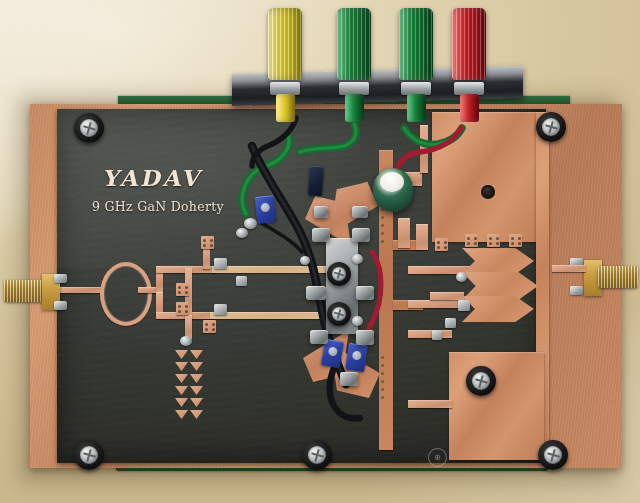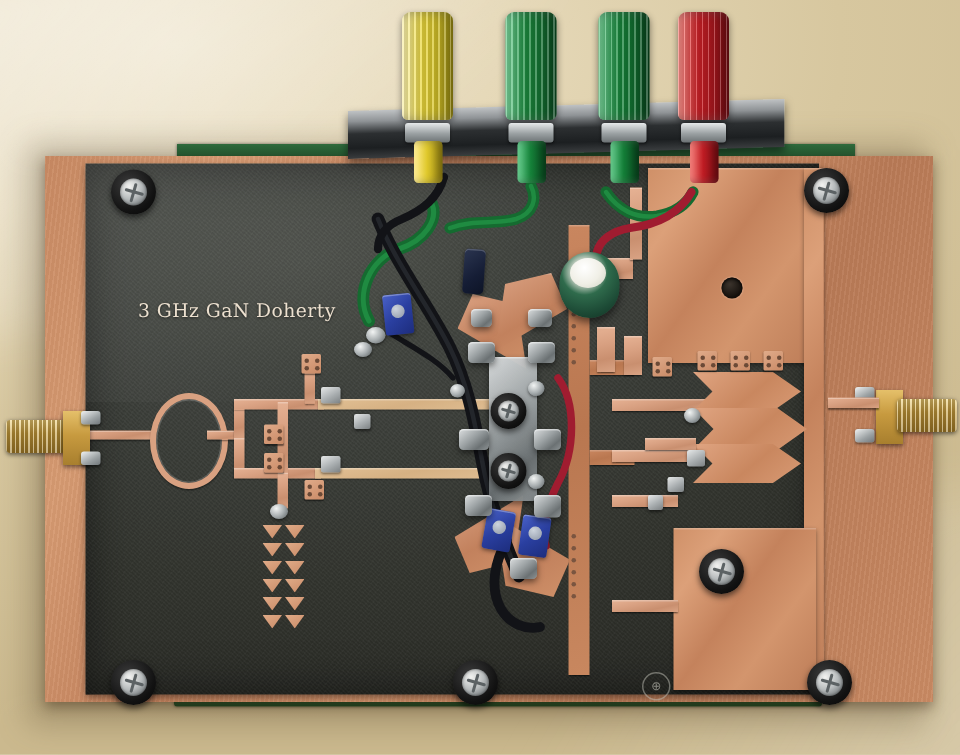--- a/index.html
+++ b/index.html
@@ -523,14 +523,15 @@
     </div>
   <div class="screw" style="left:538px;top:440px;">
       <div class="head"></div>
     </div>
   <div class="screw" style="left:466px;top:366px;">
       <div class="head"></div>
     </div>
 
   <div class="mark" style="left:428px;top:448px;">⊕</div>
 
-    <div class="silk-sub">3 GHz GaN Doherty</div>
+<div class="silk-brand">YADAV</div>
+    <div class="silk-sub">9 GHz GaN Doherty</div>
   </div>
 
 </body></html>

